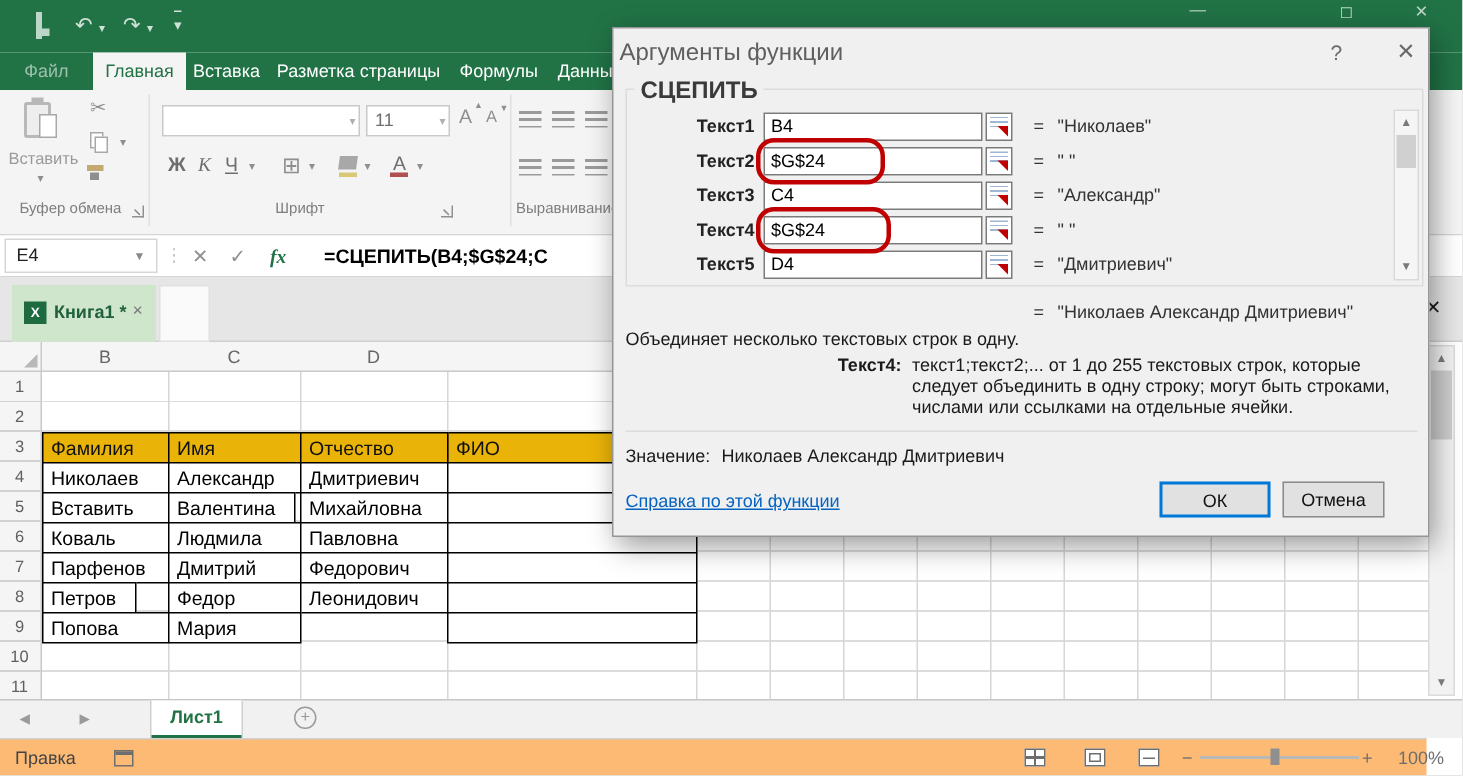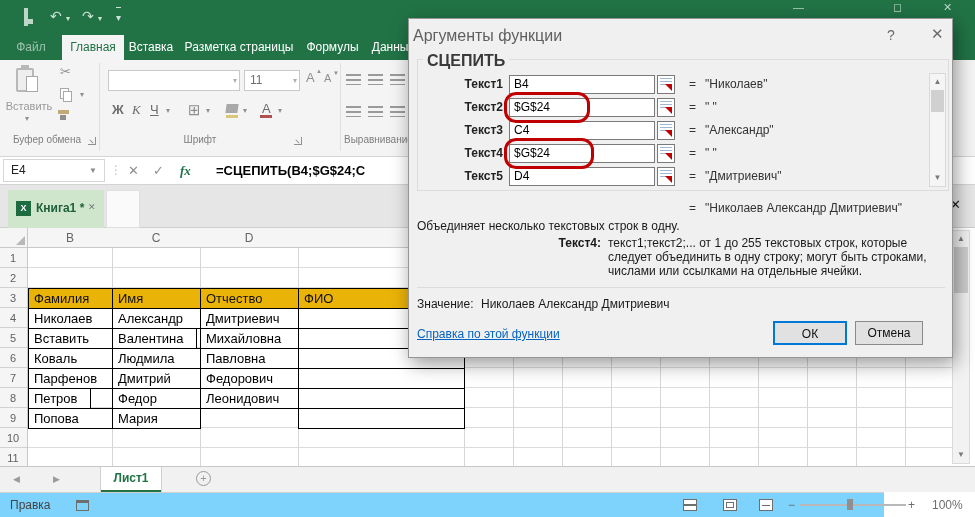--- a/index.html
+++ b/index.html
@@ -65,21 +65,21 @@
   .vthumb{left:1px;top:16px;width:14px;height:46px;background:#cdcdcd;}
   .tabbar-close{left:950px;top:197px;color:#1a1a1a;font-size:13px;font-weight:bold;}
   
   .sheettabs{left:0;top:466px;width:975px;height:26px;background:#f1f1f1;border-top:1px solid #c6c6c6;}
   .navarr{color:#9a9a9a;font-size:9px;line-height:24px;}
   .stab{left:100px;top:0;width:62px;height:25px;background:#fff;border-left:1px solid #d0d0d0;border-right:1px solid #d0d0d0;
     text-align:center;line-height:23px;color:#217346;font-weight:bold;font-size:12px;}
   .stab:after{content:'';position:absolute;left:0;bottom:0;width:100%;height:2px;background:#217346;}
   .addsheet{left:196px;top:4px;width:15px;height:15px;border:1px solid #9a9a9a;border-radius:50%;color:#9a9a9a;text-align:center;line-height:13px;font-size:11px;}
   
-  .statusbar{left:0;top:492px;width:884px;height:25px;background:#7dd3fc;border-top:1px solid #d0d0d0;}
+  .statusbar{left:0;top:492px;width:951px;height:25px;background:#fdba74;border-top:1px solid #d0d0d0;}
   .smode{left:10px;top:0;line-height:24px;color:#444;font-size:12px;}
   .macroic{left:76px;top:7px;width:13px;height:11px;border:1px solid #6e6e6e;background:linear-gradient(to bottom,#6e6e6e 0 2px,transparent 2px);}
   .vmic{width:14px;height:12px;border:1px solid #6e6e6e;background:#fff;}
   .vm1{background-image:linear-gradient(to right,transparent 46%,#6e6e6e 46% 54%,transparent 54%),linear-gradient(to bottom,transparent 42%,#6e6e6e 42% 58%,transparent 58%);}
   .vm2:after{content:'';position:absolute;left:2px;top:2px;right:2px;bottom:2px;border:1px solid #6e6e6e;}
   .vm3:after{content:'';position:absolute;left:2px;top:5px;right:2px;height:1px;background:#6e6e6e;}
   .zoomtxt{color:#6e6e6e;font-size:12px;line-height:24px;}
   .ztrack{left:800px;top:503px;width:106px;height:2px;background:#b8b8b8;}
   .znotch{left:851px;top:499px;width:1px;height:9px;background:#9a9a9a;}
   .zthumb{left:847px;top:498px;width:6px;height:11px;background:#8f8f8f;}

